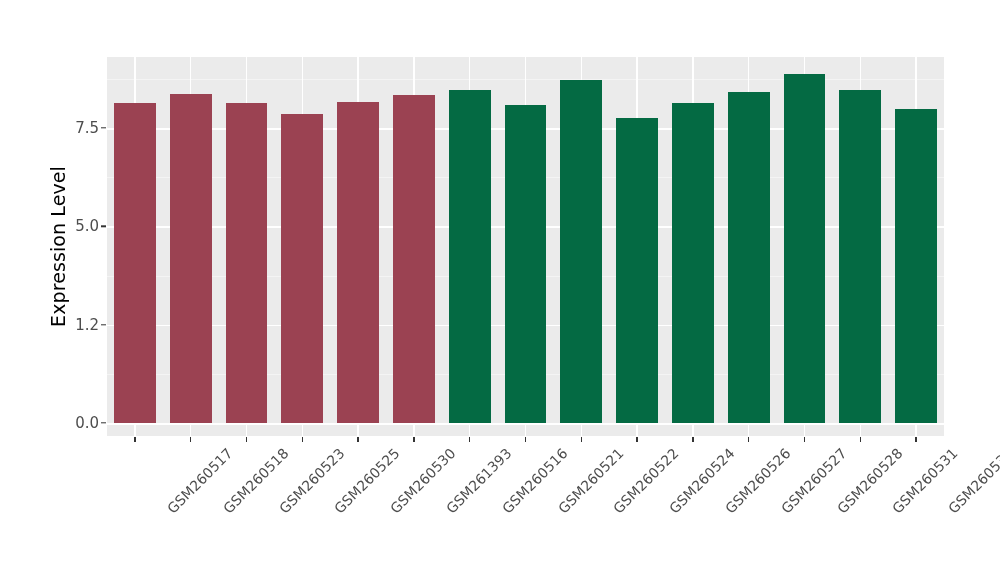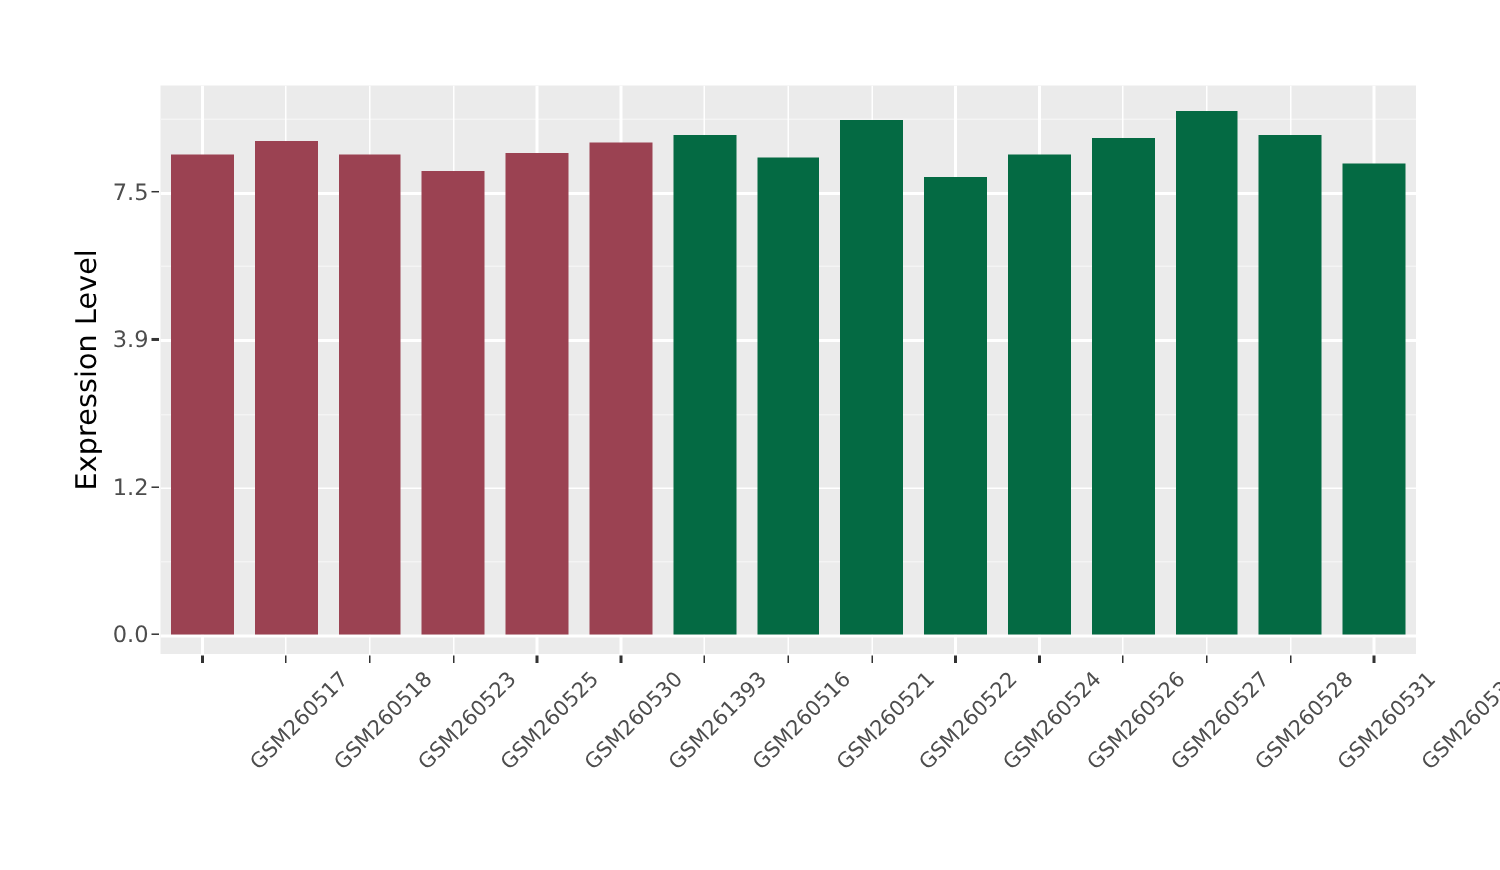--- a/index.html
+++ b/index.html
@@ -124,21 +124,21 @@
 
 <div id="chart-root">
 
   <div id="y-axis-title">
     <div id="y-axis-title-inner">Expression Level</div>
   </div>
 
   <div id="y-tick-labels">
       <div class="y-tick-label" style="top: 423px;">0.0</div>
       <div class="y-tick-label" style="top: 324.667px;">1.2</div>
-      <div class="y-tick-label" style="top: 226.333px;">3.9</div>
+      <div class="y-tick-label" style="top: 226.333px;">5.0</div>
       <div class="y-tick-label" style="top: 128px;">7.5</div>
     </div>
 
   <div id="panel">
       <div class="grid-minor-h" style="top: 316.833px;"></div>
       <div class="grid-minor-h" style="top: 218.5px;"></div>
       <div class="grid-minor-h" style="top: 120.167px;"></div>
       <div class="grid-minor-h" style="top: 21.8333px;"></div>
       <div class="grid-major-h" style="top: 366px;"></div>
       <div class="grid-major-h" style="top: 267.667px;"></div>

